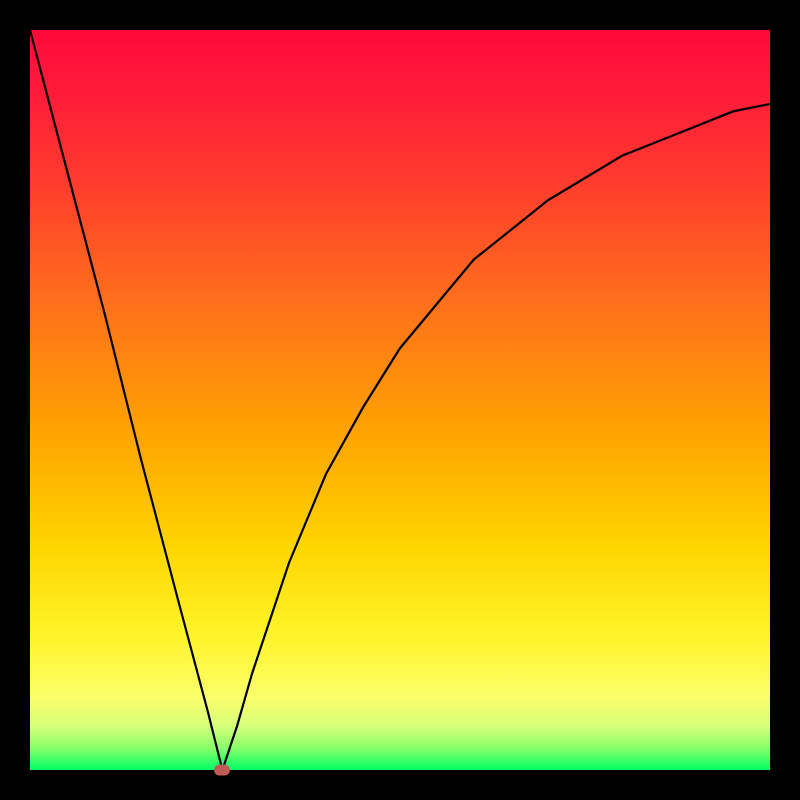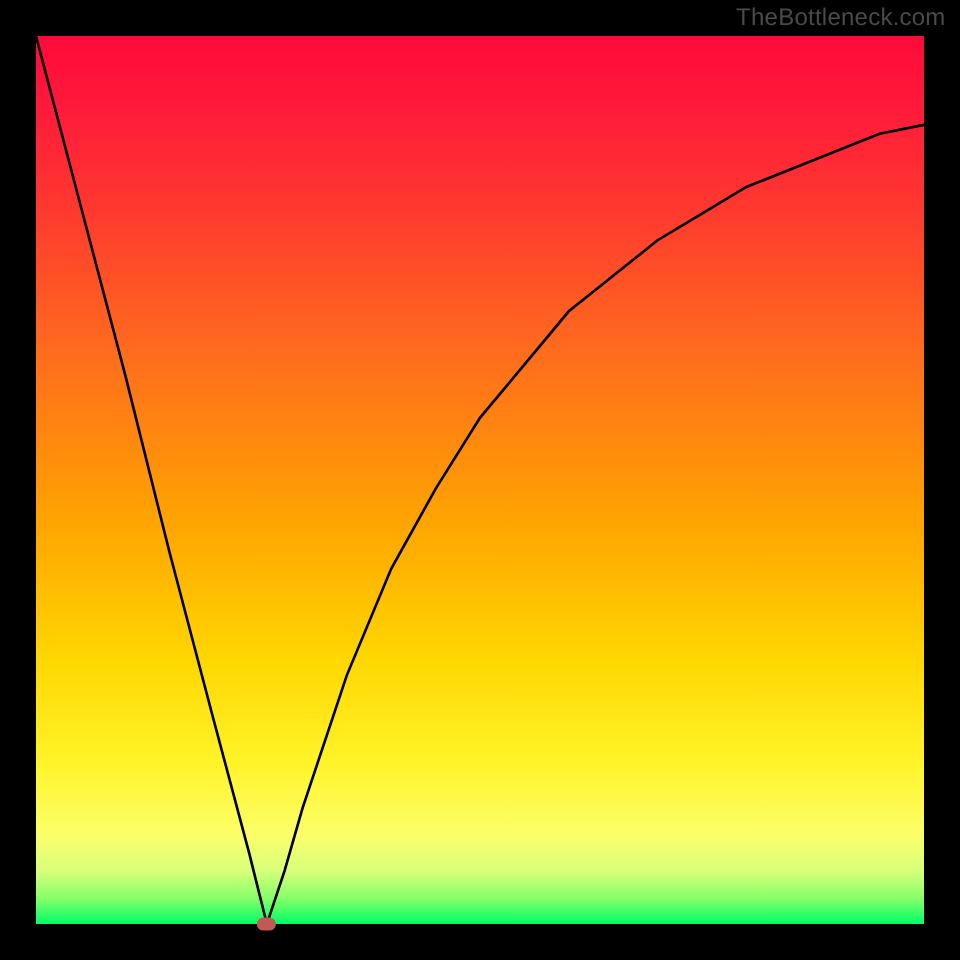--- a/index.html
+++ b/index.html
@@ -66,14 +66,13 @@
 </head>
 <body>
 
 <div class="frame">
   <div class="plot-area">
     <svg class="plot-svg" viewBox="0 0 740 740" preserveAspectRatio="none">
       <path id="curve-path" d="M0.0 0.0 L37.0 140.6 L74.0 281.2 L111.0 429.2 L148.0 569.8 L177.6 680.8 L192.4 740.0 L207.2 695.6 L222.0 643.8 L259.0 532.8 L296.0 444.0 L333.0 377.4 L370.0 318.2 L407.0 273.8 L444.0 229.4 L481.0 199.8 L518.0 170.2 L555.0 148.0 L592.0 125.8 L629.0 111.0 L666.0 96.2 L703.0 81.4 L740.0 74.0" stroke="#000" stroke-width="2.2" fill="none"></path>
     </svg>
     <div id="marker" class="marker" style="left: 192.4px; top: 740px;"></div>
   </div>
-  <div class="attribution">TheBottleneck.com</div>
 </div>
 
 </body></html>

